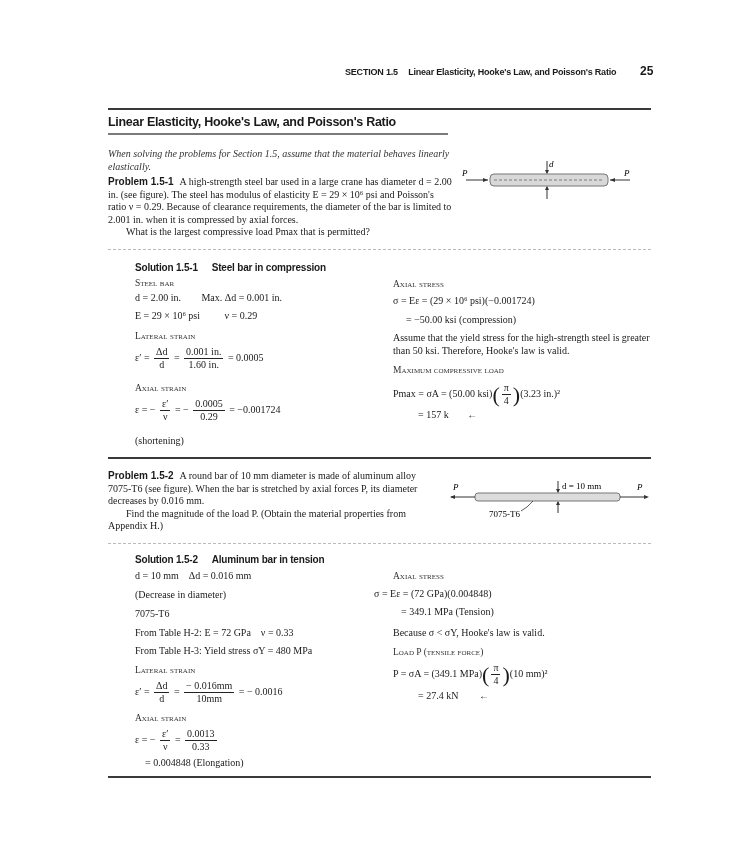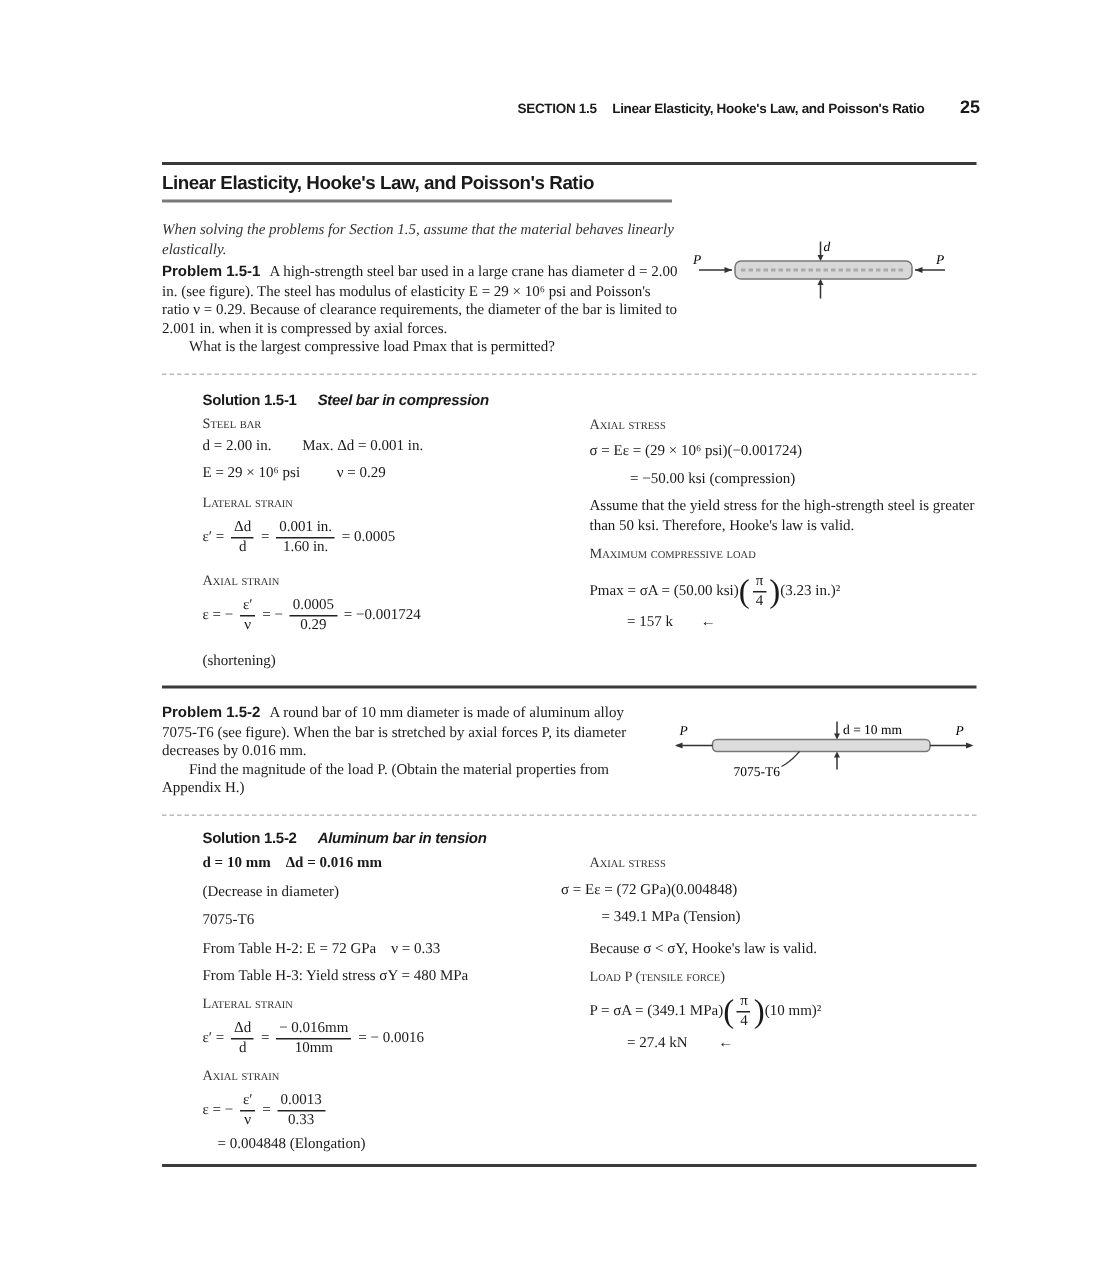--- a/index.html
+++ b/index.html
@@ -13,21 +13,21 @@
   .rule-top { top: 108px; left: 108px; width: 543px; height: 2px; background: #3a3a3a; }
   .title { top: 115px; left: 108px; font-size: 12.5px; font-weight: bold; letter-spacing: -0.3px; }
   .title-rule { top: 133px; left: 108px; width: 340px; height: 2px; background: #7a7a7a; }
   .intro { top: 147px; left: 108px; width: 345px; font-style: italic; line-height: 13px; color: #333; }
   .prob { left: 108px; width: 345px; line-height: 12.5px; }
   .prob .lbl { font-family: "Liberation Sans", sans-serif; font-weight: bold; margin-right: 6px; }
   .prob .ind { display: block; text-indent: 18px; }
   .dash { left: 108px; width: 543px; border-top: 1px dashed #bbbbbb; height: 0; }
   .thick { left: 108px; width: 543px; height: 2px; background: #3a3a3a; }
   .sol-title { font-family: "Liberation Sans", sans-serif; font-weight: bold; font-size: 10px; letter-spacing: -0.2px; }
-  .sol-title .sp { margin-left: 14px; font-style: italic; }
+  .sol-title .sp { margin-left: 14px; }
   .sc { font-variant: small-caps; font-size: 9.5px; color: #333; }
   .line { white-space: nowrap; }
   .frac { display: inline-block; vertical-align: middle; text-align: center; margin: 0 2px; }
   .frac .num { display: block; border-bottom: 1px solid #222; padding: 0 2px; line-height: 12px; }
   .frac .den { display: block; line-height: 12px; padding: 0 2px; }
   .big-paren { font-size: 22px; vertical-align: middle; line-height: 14px; }
 </style>
 </head>
 <body>
 
@@ -89,21 +89,21 @@
 <div class="abs line" style="top:398px;left:135px;">
   <span>ε = −</span>
   <span class="frac"><span class="num">ε′</span><span class="den">ν</span></span> = −
   <span class="frac"><span class="num">0.0005</span><span class="den">0.29</span></span>
   <span>= −0.001724</span>
 </div>
 <div class="abs" style="top:435px;left:135px;">(shortening)</div>
 
 <div class="abs sc" style="top:279px;left:393px;">Axial stress</div>
 <div class="abs line" style="top:295px;left:393px;">σ = Eε = (29 × 10⁶ psi)(−0.001724)</div>
-<div class="abs line" style="top:314px;left:420px;">= −50.00 ksi (compression)</div>
+<div class="abs line" style="top:314px;left:406px;">= −50.00 ksi (compression)</div>
 <div class="abs" style="top:332px;left:393px;width:262px;line-height:12.5px;">Assume that the yield stress for the high-strength steel is greater than 50 ksi. Therefore, Hooke's law is valid.</div>
 <div class="abs sc" style="top:365px;left:393px;">Maximum compressive load</div>
 <div class="abs line" style="top:382px;left:393px;">
   <span>Pmax = σA = (50.00 ksi)</span><span class="big-paren">(</span><span class="frac"><span class="num">π</span><span class="den">4</span></span><span class="big-paren">)</span><span>(3.23 in.)²</span>
 </div>
 <div class="abs line" style="top:409px;left:418px;">
   <span>= 157 k</span>
   <span style="margin-left:16px;">←</span>
 </div>
 
@@ -129,21 +129,21 @@
   <text x="192" y="12" font-family="Liberation Serif, serif" font-style="italic" font-size="9">P</text>
   <text x="117" y="11" font-family="Liberation Serif, serif" font-size="9">d = 10 mm</text>
   <text x="44" y="39" font-family="Liberation Serif, serif" font-size="9">7075-T6</text>
 </svg>
 
 <div class="abs dash" style="top:543px;"></div>
 
 <div class="abs sol-title" style="top:554px;left:135px;">
   <span>Solution 1.5-2</span><span class="sp">Aluminum bar in tension</span>
 </div>
-<div class="abs line" style="top:570px;left:135px;white-space:pre;font-weight:bold;">d = 10 mm    Δd = 0.016 mm</div>
+<div class="abs line" style="top:570px;left:135px;white-space:pre;">d = 10 mm    Δd = 0.016 mm</div>
 <div class="abs line" style="top:589px;left:135px;">(Decrease in diameter)</div>
 <div class="abs line" style="top:608px;left:135px;">7075-T6</div>
 <div class="abs line" style="top:627px;left:135px;white-space:pre;">From Table H-2: E = 72 GPa    ν = 0.33</div>
 <div class="abs line" style="top:645px;left:135px;">From Table H-3: Yield stress σY = 480 MPa</div>
 <div class="abs sc" style="top:665px;left:135px;">Lateral strain</div>
 <div class="abs line" style="top:680px;left:135px;">
   <span>ε′ =</span>
   <span class="frac"><span class="num">Δd</span><span class="den">d</span></span> =
   <span class="frac"><span class="num">− 0.016mm</span><span class="den">10mm</span></span>
   <span>= − 0.0016</span>

